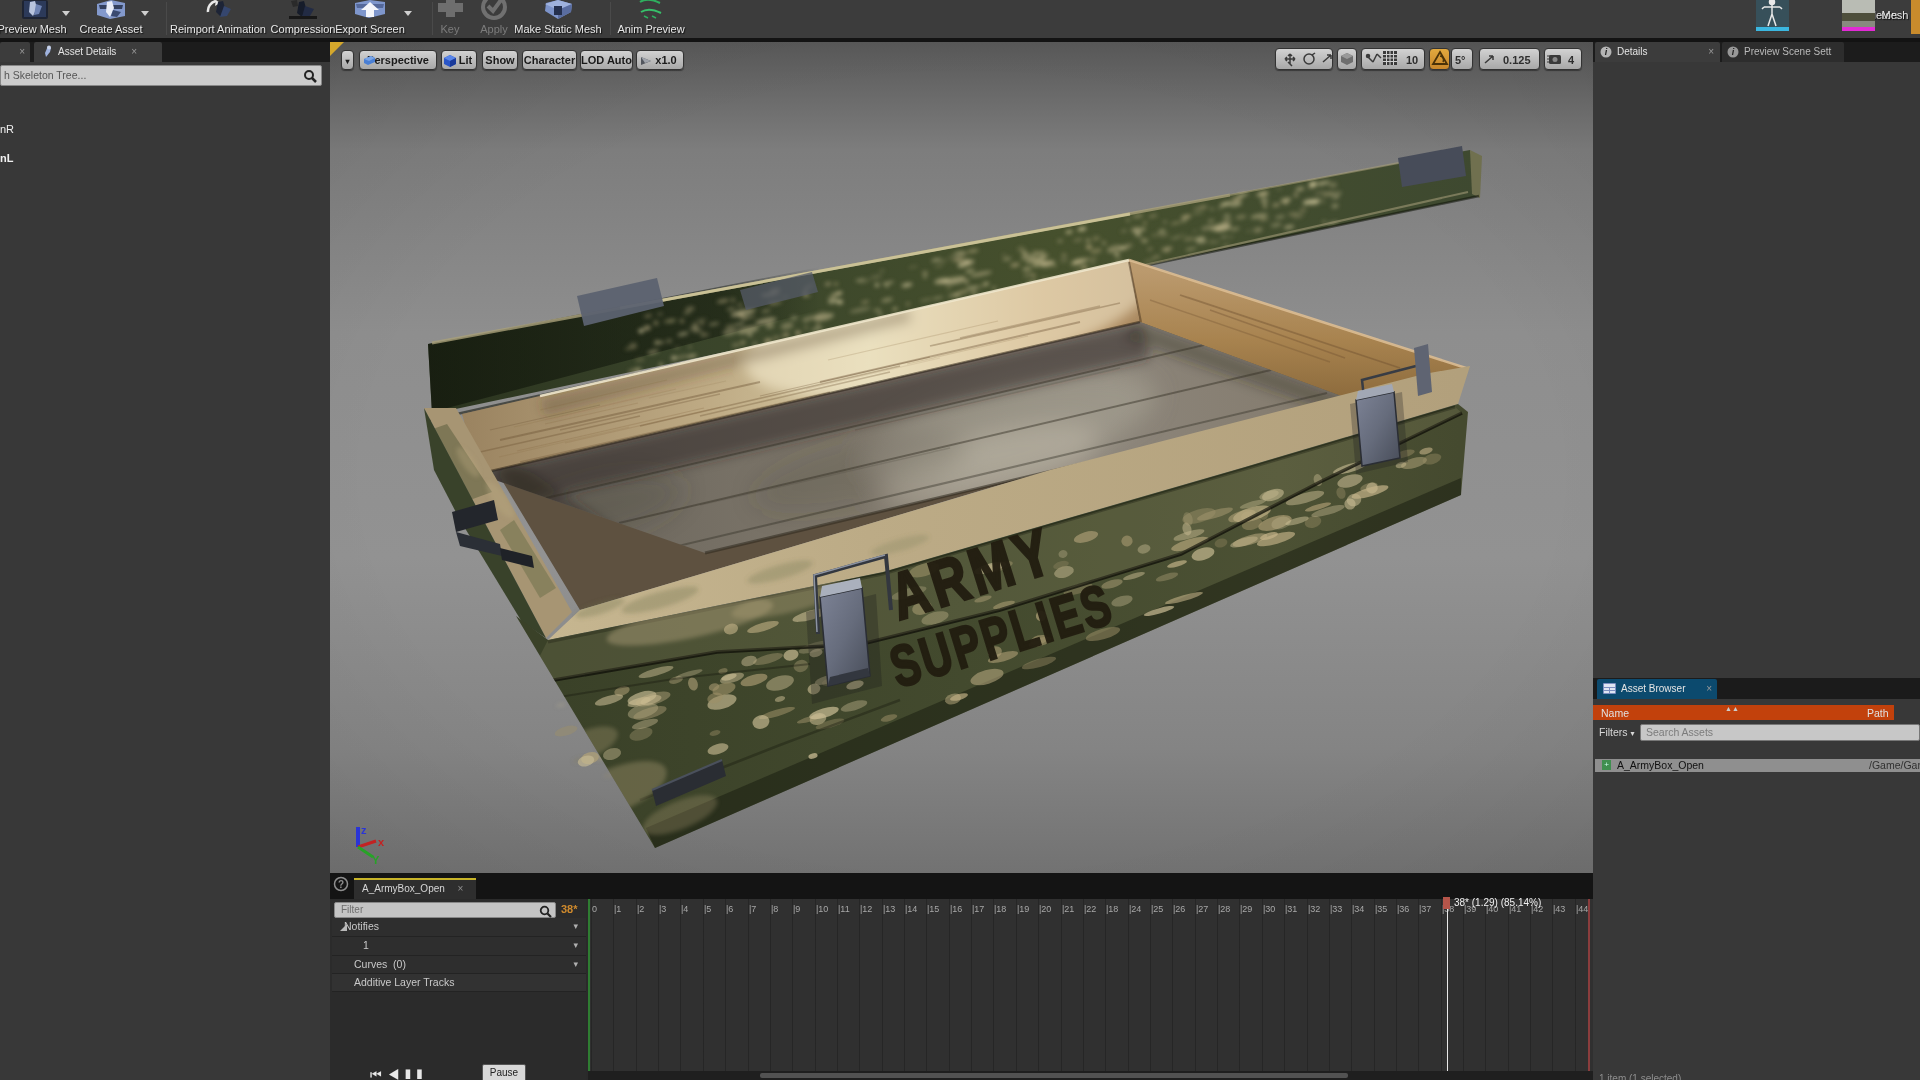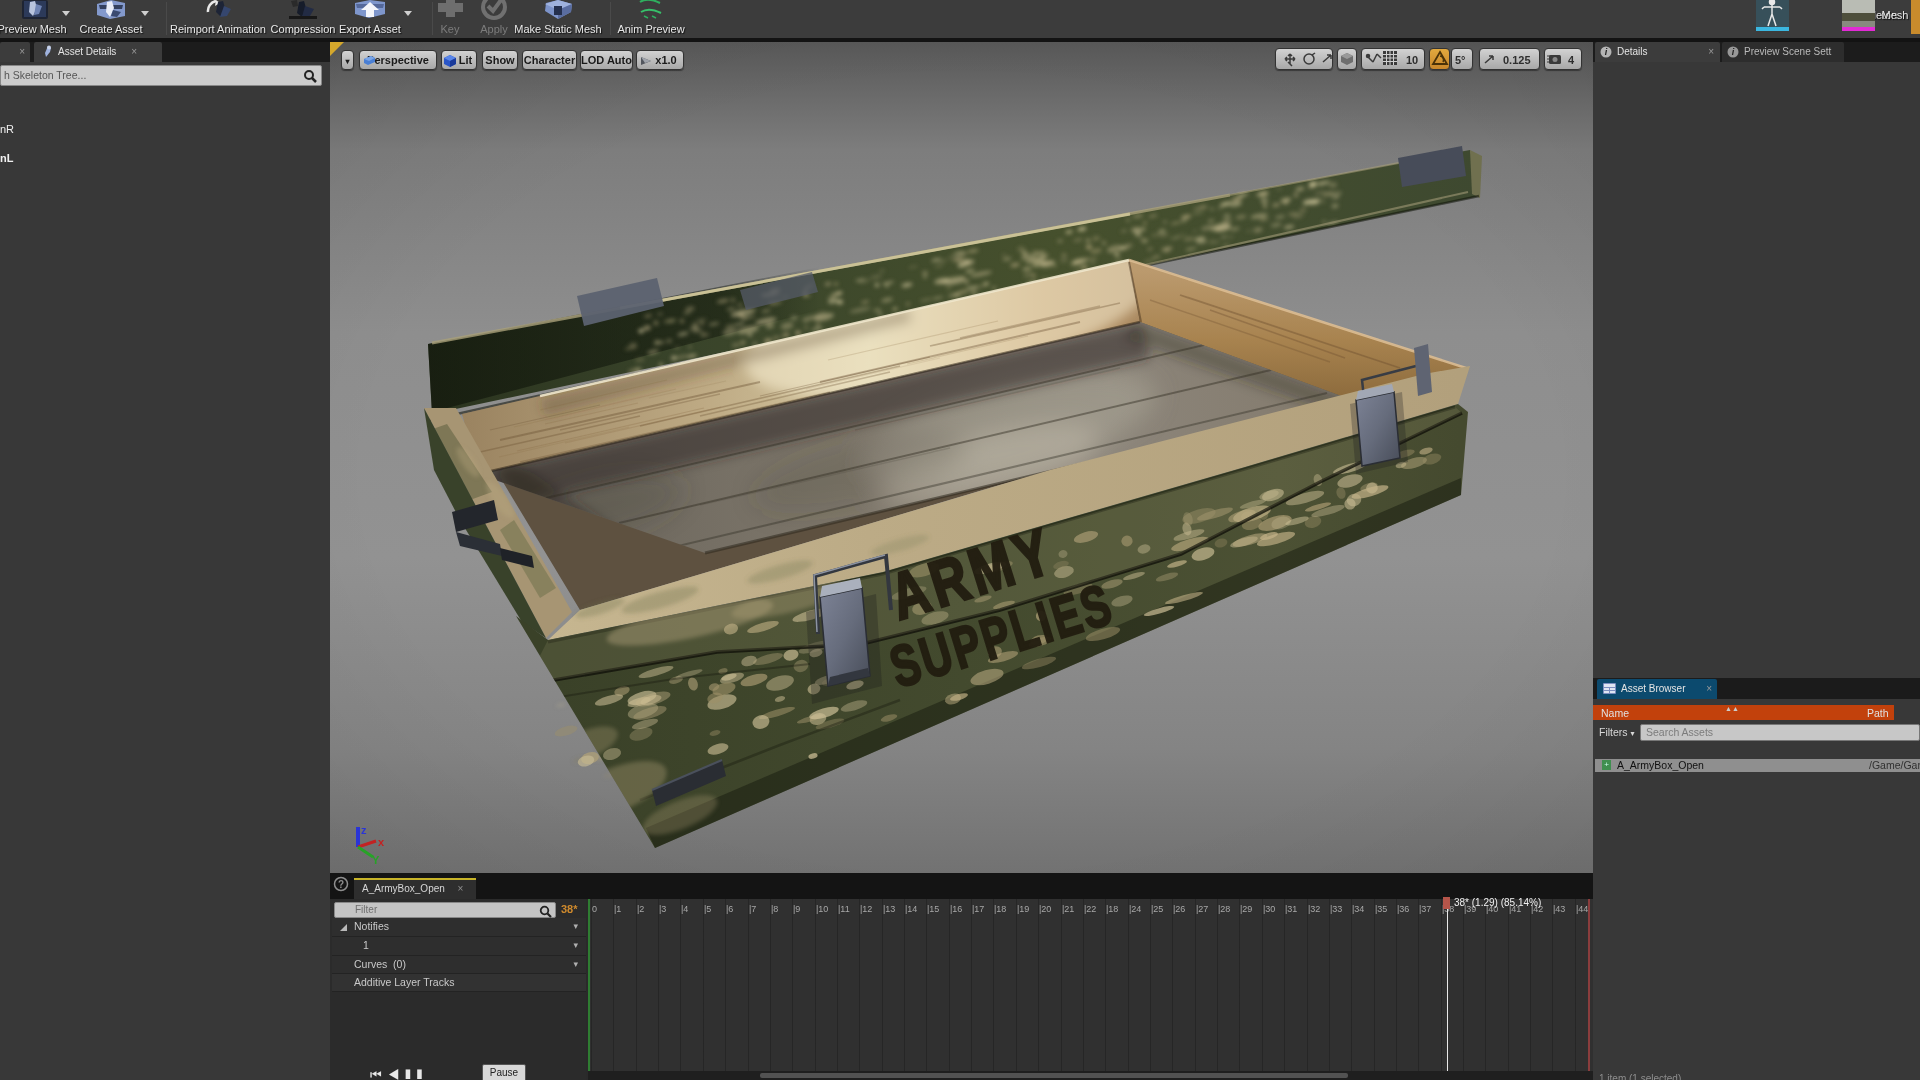--- a/index.html
+++ b/index.html
@@ -105,21 +105,21 @@
         <path d="M644,16 l4,2 m4,-2 l4,2" stroke="#2fae5e" stroke-width="1.5"></path>
       </g>
     </svg>
     <div class="lbl" style="left:32px">Preview Mesh</div>
     <div class="caret" style="left:62px"></div>
     <div class="lbl" style="left:111px">Create Asset</div>
     <div class="caret" style="left:141px"></div>
     <div class="sep" style="left:166px"></div>
     <div class="lbl" style="left:218px">Reimport Animation</div>
     <div class="lbl" style="left:303px">Compression</div>
-    <div class="lbl" style="left:370px">Export Asset</div>
+    <div class="lbl" style="left:370px">Export Screen</div>
     <div class="caret" style="left:404px"></div>
     <div class="sep" style="left:432px"></div>
     <div class="lbl dis" style="left:450px">Key</div>
     <div class="lbl dis" style="left:494px">Apply</div>
     <div class="lbl" style="left:558px">Make Static Mesh</div>
     <div class="sep" style="left:610px"></div>
     <div class="lbl" style="left:651px">Anim Preview</div>
 
     <div class="abs" style="left:1756px;top:0;width:33px;height:30px;background:#37505a;overflow:hidden">
       <svg width="33" height="30">
@@ -1147,32 +1147,32 @@
   <div id="timeline" class="abs">
 
     <div class="abs" style="left:0;top:0;width:1263px;height:26px;background:#141414"></div>
     <svg class="abs" style="left:3px;top:3px" width="16" height="16">
       <circle cx="8" cy="8" r="6.5" stroke="#8e8e8e" stroke-width="1.5" fill="none"></circle>
       <text x="8" y="12" font-size="10" fill="#8e8e8e" text-anchor="middle" font-weight="bold">?</text>
     </svg>
     <div class="abs" style="left:24px;top:5px;width:122px;height:21px;background:#2e2e2e;border-top:2px solid #c8b428;color:#d6d6d6;font-size:10px;line-height:18px;padding-left:8px">A_ArmyBox_Open <span style="color:#909090;margin-left:10px">×</span></div>
 
     <div class="abs" style="left:0;top:26px;width:256px;height:181px;background:#2b2b2b"></div>
-    <div class="abs" style="left:4px;top:29px;width:222px;height:16px;background:#c4c4c4;border:1px solid #888;border-radius:2px;color:#6e6e6e;font-size:10px;line-height:14px;padding-left:20px">Filter
+    <div class="abs" style="left:4px;top:29px;width:222px;height:16px;background:#c4c4c4;border:1px solid #888;border-radius:2px;color:#6e6e6e;font-size:10px;line-height:14px;padding-left:6px">Filter
       <svg style="position:absolute;right:3px;top:2px" width="13" height="13">
         <circle cx="5.5" cy="5.5" r="3.8" stroke="#222" stroke-width="1.8" fill="none"></circle>
         <path d="M8.5,8.5 L12,12" stroke="#222" stroke-width="2.2"></path>
       </svg>
     </div>
     <div class="abs" style="left:231px;top:30px;color:#cf8a2d;font-size:11px;font-weight:bold">38*</div>
     <div class="tlrow abs" style="left:2px;top:45px;width:254px;height:19px">
       <svg style="position:absolute;left:8px;top:6px" width="8" height="8">
           <path d="M0,7 L7,7 L7,0 Z" fill="#b9b9b9"></path>
         </svg>
-      <span style="margin-left:22px">Notifies</span>
+      <span style="margin-left:12px">Notifies</span>
       <span class="ddc">▾</span>
     </div>
     <div class="tlrow abs" style="left:2px;top:64px;width:254px;height:19px">
       <span style="margin-left:31px">1</span>
       <span class="ddc">▾</span>
     </div>
     <div class="tlrow abs" style="left:2px;top:83px;width:254px;height:18px">
       <span style="margin-left:22px">Curves&nbsp;&nbsp;(0)</span>
       <span class="ddc">▾</span>
     </div>

